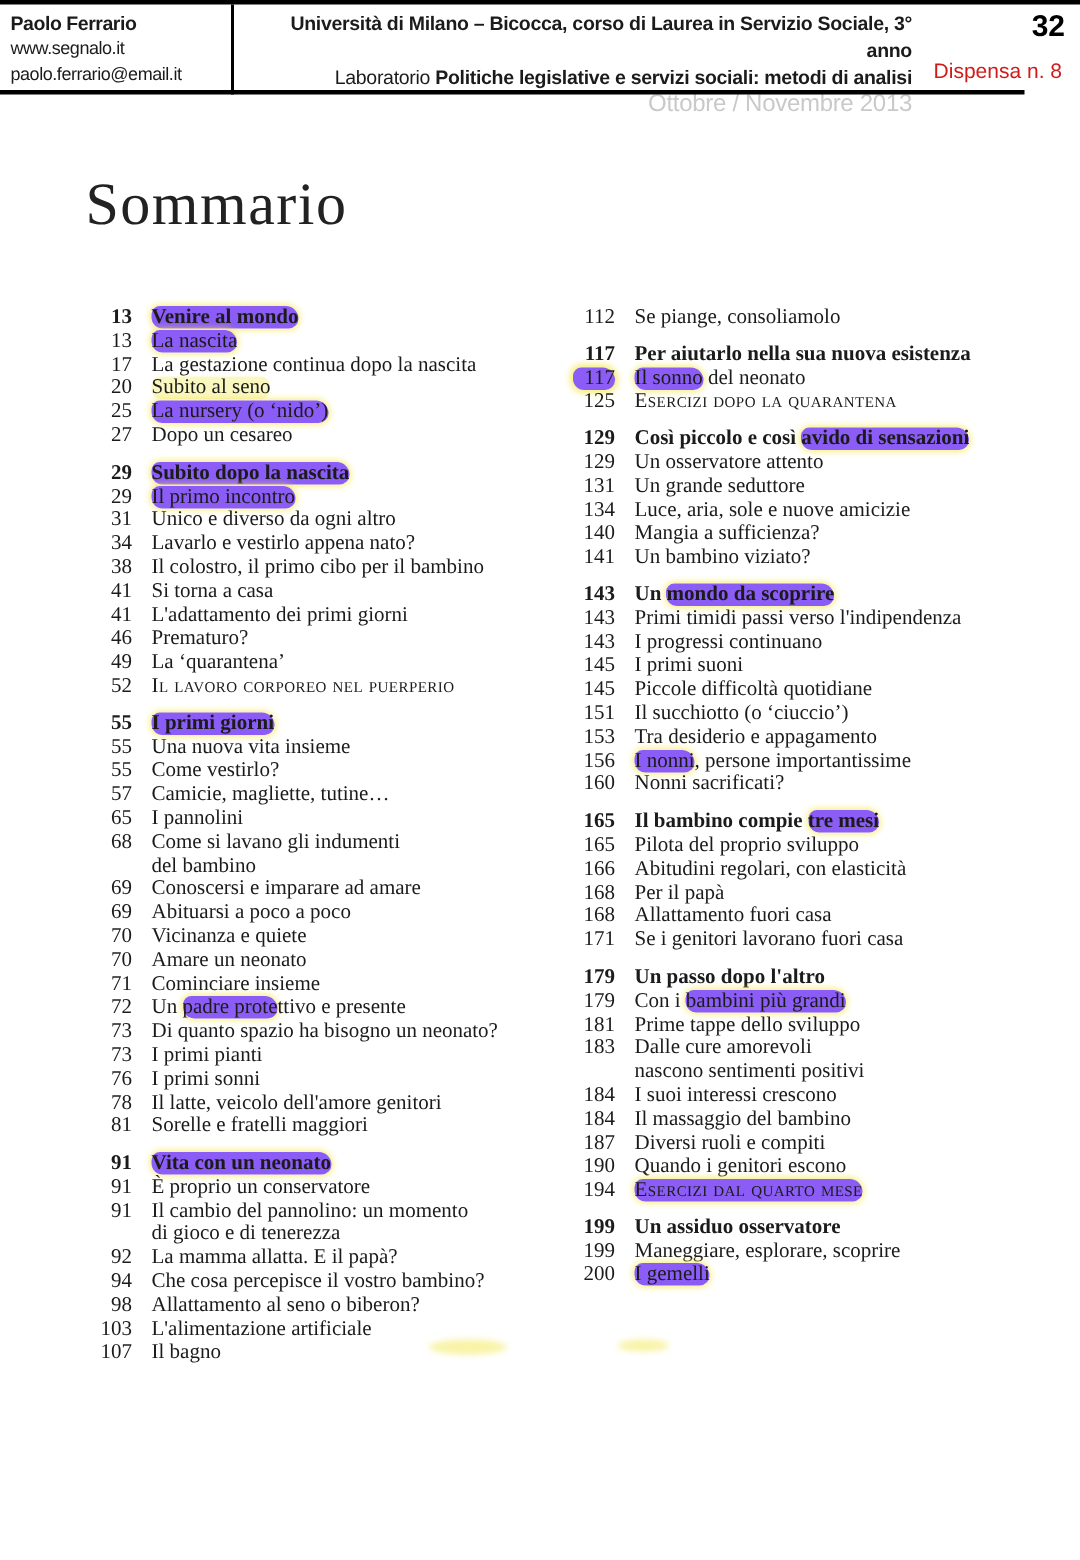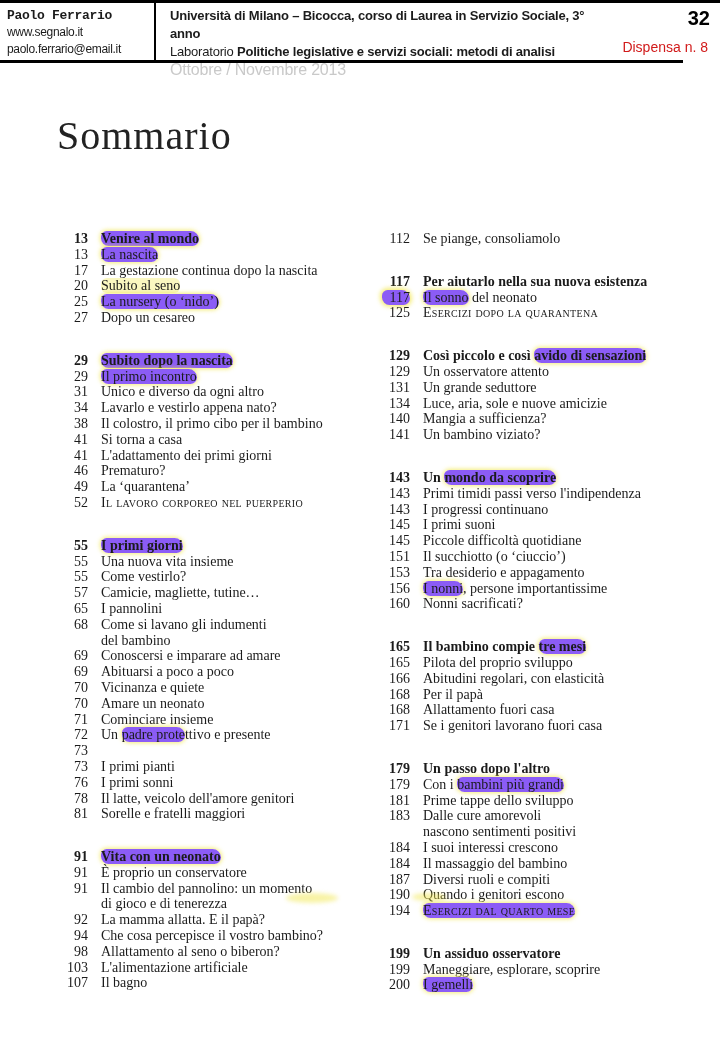--- a/index.html
+++ b/index.html
@@ -7,41 +7,41 @@
        font-family:"Liberation Serif", serif;color:#1b1b1b;}
   .page{position:relative;width:720px;height:1040px;background:#fff;}
 
   
   .hdr{position:absolute;left:0;top:0;width:720px;height:63px;
        border-top:3px solid #000;box-sizing:border-box;
        font-family:"Liberation Sans", sans-serif;display:flex;}
   .hdr-rule{position:absolute;left:0;top:60px;width:683px;height:3px;background:#000;}
   .hdr-left{width:156px;box-sizing:border-box;padding:4px 6px 0 7px;
             border-right:2px solid #000;}
-  .hdr-left .nm{font-weight:bold;font-size:13px;line-height:17px;letter-spacing:-0.3px;font-family:Liberation Mono, monospace;}
+  .hdr-left .nm{font-weight:bold;font-size:13px;line-height:17px;letter-spacing:-0.3px;}
   .hdr-left .ln{font-size:12px;line-height:17px;letter-spacing:-0.3px;}
-  .hdr-mid{flex:1;padding:4px 0 0 14px;}
+  .hdr-mid{flex:1;padding:4px 0 0 14px;text-align:right;}
   .hdr-mid .l1{font-weight:bold;font-size:13px;line-height:18px;letter-spacing:-0.2px;}
   .hdr-mid .l2{font-size:13px;line-height:18px;letter-spacing:-0.2px;}
   .hdr-mid .l2 b{font-weight:bold;}
   .hdr-mid .l3{font-size:16px;line-height:18px;color:#c9c9c9;letter-spacing:-0.2px;}
   .hdr-right{width:112px;position:relative;}
   .pgnum{position:absolute;right:10px;top:4px;font-weight:bold;font-size:20px;color:#000;}
   .disp{position:absolute;right:12px;top:36px;font-weight:normal;font-size:14px;color:#d11a1a;white-space:nowrap;}
 
   
   .title{position:absolute;left:57px;top:112px;font-size:40px;letter-spacing:1px;
          color:#222;font-weight:400;}
 
   
   .toc{position:absolute;top:204px;left:0;width:720px;}
   .toc-col{position:absolute;top:0;font-size:14px;line-height:15.8px;}
   .toc-col.left{left:60px;width:298px;}
   .toc-col.right{left:382px;width:335px;}
-  .toc-section{margin-bottom:9px;margin-top:27px;}
+  .toc-section{margin-bottom:9px;}
   .entry{display:flex;align-items:baseline;}
   .entry .num{width:28px;text-align:right;flex:0 0 28px;}
   .entry .txt{margin-left:13px;}
   .entry.bold{font-weight:bold;}
   .entry.sc .txt{font-variant:small-caps;letter-spacing:0.3px;}
   .l2{display:block;}
   .hl{background:#8b5cf6;border-radius:6px 9px 7px 8px;box-shadow:0 0 4px 1px rgba(242,231,75,0.75);}
   .hl-light{background:rgba(242,231,75,0.35);border-radius:6px;}
   .num.hl{box-shadow:0 0 4px 2px rgba(242,231,75,0.75);}
 
@@ -189,20 +189,21 @@
           <div class="entry">
             <span class="num">71</span>
             <span class="txt">Cominciare insieme</span>
           </div>
           <div class="entry">
             <span class="num">72</span>
             <span class="txt">Un <span class="hl">padre prote</span>ttivo e presente</span>
           </div>
           <div class="entry">
             <span class="num">73</span>
+            <span class="txt">Di quanto spazio ha bisogno un neonato?</span>
           </div>
           <div class="entry">
             <span class="num">73</span>
             <span class="txt">I primi pianti</span>
           </div>
           <div class="entry">
             <span class="num">76</span>
             <span class="txt">I primi sonni</span>
           </div>
           <div class="entry">

